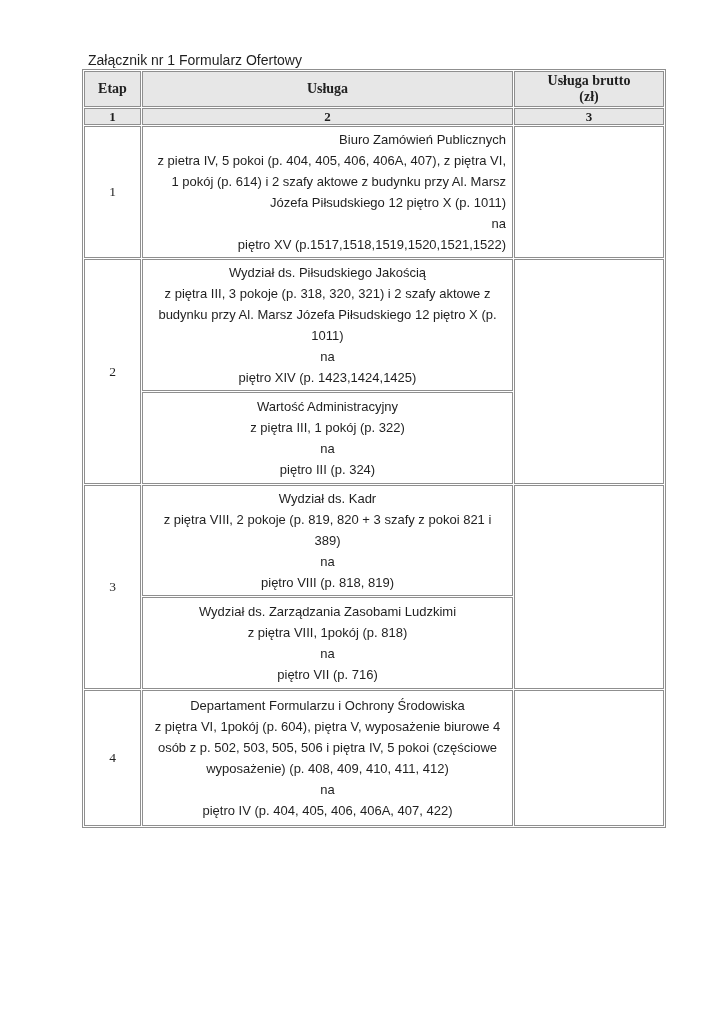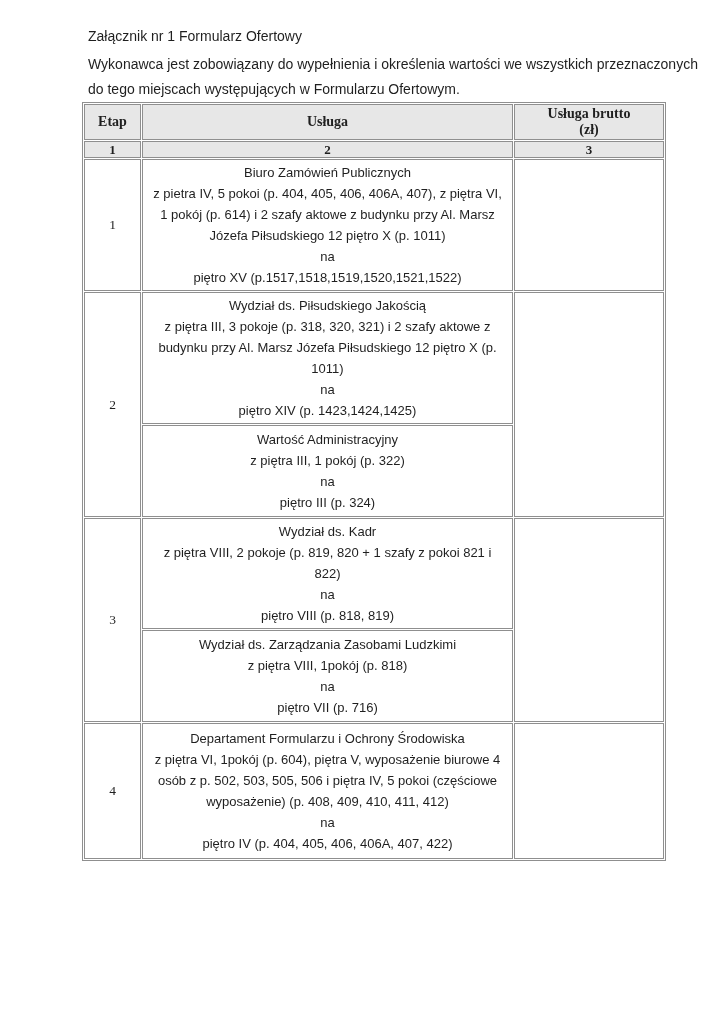--- a/index.html
+++ b/index.html
@@ -9,21 +9,21 @@
     --header-bg:#e7e7e7;
   }
   *{margin:0;padding:0;box-sizing:border-box;}
   html,body{background:#ffffff;}
   .page{
     position:relative;
     width:724px;height:1024px;
     background:var(--page-bg);
     color:var(--text);
     font-family:"Liberation Sans","DejaVu Sans",sans-serif;
-    padding:28px 0 0 88px;
+    padding:52px 0 0 88px;
     overflow:hidden;
   }
   .title{
     font-size:14px;
     line-height:17px;
     white-space:nowrap;
   }
   .intro{
     margin-top:7px;
   }
@@ -68,39 +68,35 @@
   td.etap{
     font-family:"Liberation Serif","DejaVu Serif",serif;
     font-size:13.5px;
   }
   td.service{
     font-size:13px;
     line-height:21px;
     padding:2px 6px;
   }
   td.service div{display:block;}
-  td.h-r1{height:132px;}
+  td.h-r1{height:132px;text-align:right;}
   td.h-r2a{height:114px;}
   td.h-r2b{height:92px;}
   td.h-r3a{height:90px;}
   td.h-r3b{height:92px;}
   td.h-r4{height:136px;}
   td.wartosc{background:var(--page-bg);}
 </style>
 </head>
 <body>
 
 <div class="page">
 
   <div class="title">Załącznik nr 1 Formularz Ofertowy</div>
 
-  <div class="intro">
-    <div>Wykonawca jest zobowiązany do wypełnienia i określenia wartości we wszystkich przeznaczonych</div>
-    <div>do tego miejscach występujących w Formularzu Ofertowym.</div>
-  </div>
 
   <table class="offer">
     <colgroup>
       <col class="c-etap">
         <col class="c-usluga">
         <col class="c-wartosc">
     </colgroup>
     <thead>
       <tr class="hdr">
         <th>Etap</th>
@@ -145,21 +141,21 @@
           <div>z piętra III, 1 pokój (p. 322)</div>
           <div>na</div>
           <div>piętro III (p. 324)</div>
         </td>
       </tr>
 
       <tr>
         <td class="etap" rowspan="2">3</td>
         <td class="service h-r3a">
           <div>Wydział ds. Kadr</div>
-          <div>z piętra VIII, 2 pokoje (p. 819, 820 + 1 szafy z pokoi 821 i 822)</div>
+          <div>z piętra VIII, 2 pokoje (p. 819, 820 + 3 szafy z pokoi 821 i 389)</div>
           <div>na</div>
           <div>piętro VIII (p. 818, 819)</div>
         </td>
         <td class="wartosc" rowspan="2"></td>
       </tr>
       <tr>
         <td class="service h-r3b">
           <div>Wydział ds. Zarządzania Zasobami Ludzkimi</div>
           <div>z piętra VIII, 1pokój (p. 818)</div>
           <div>na</div>

